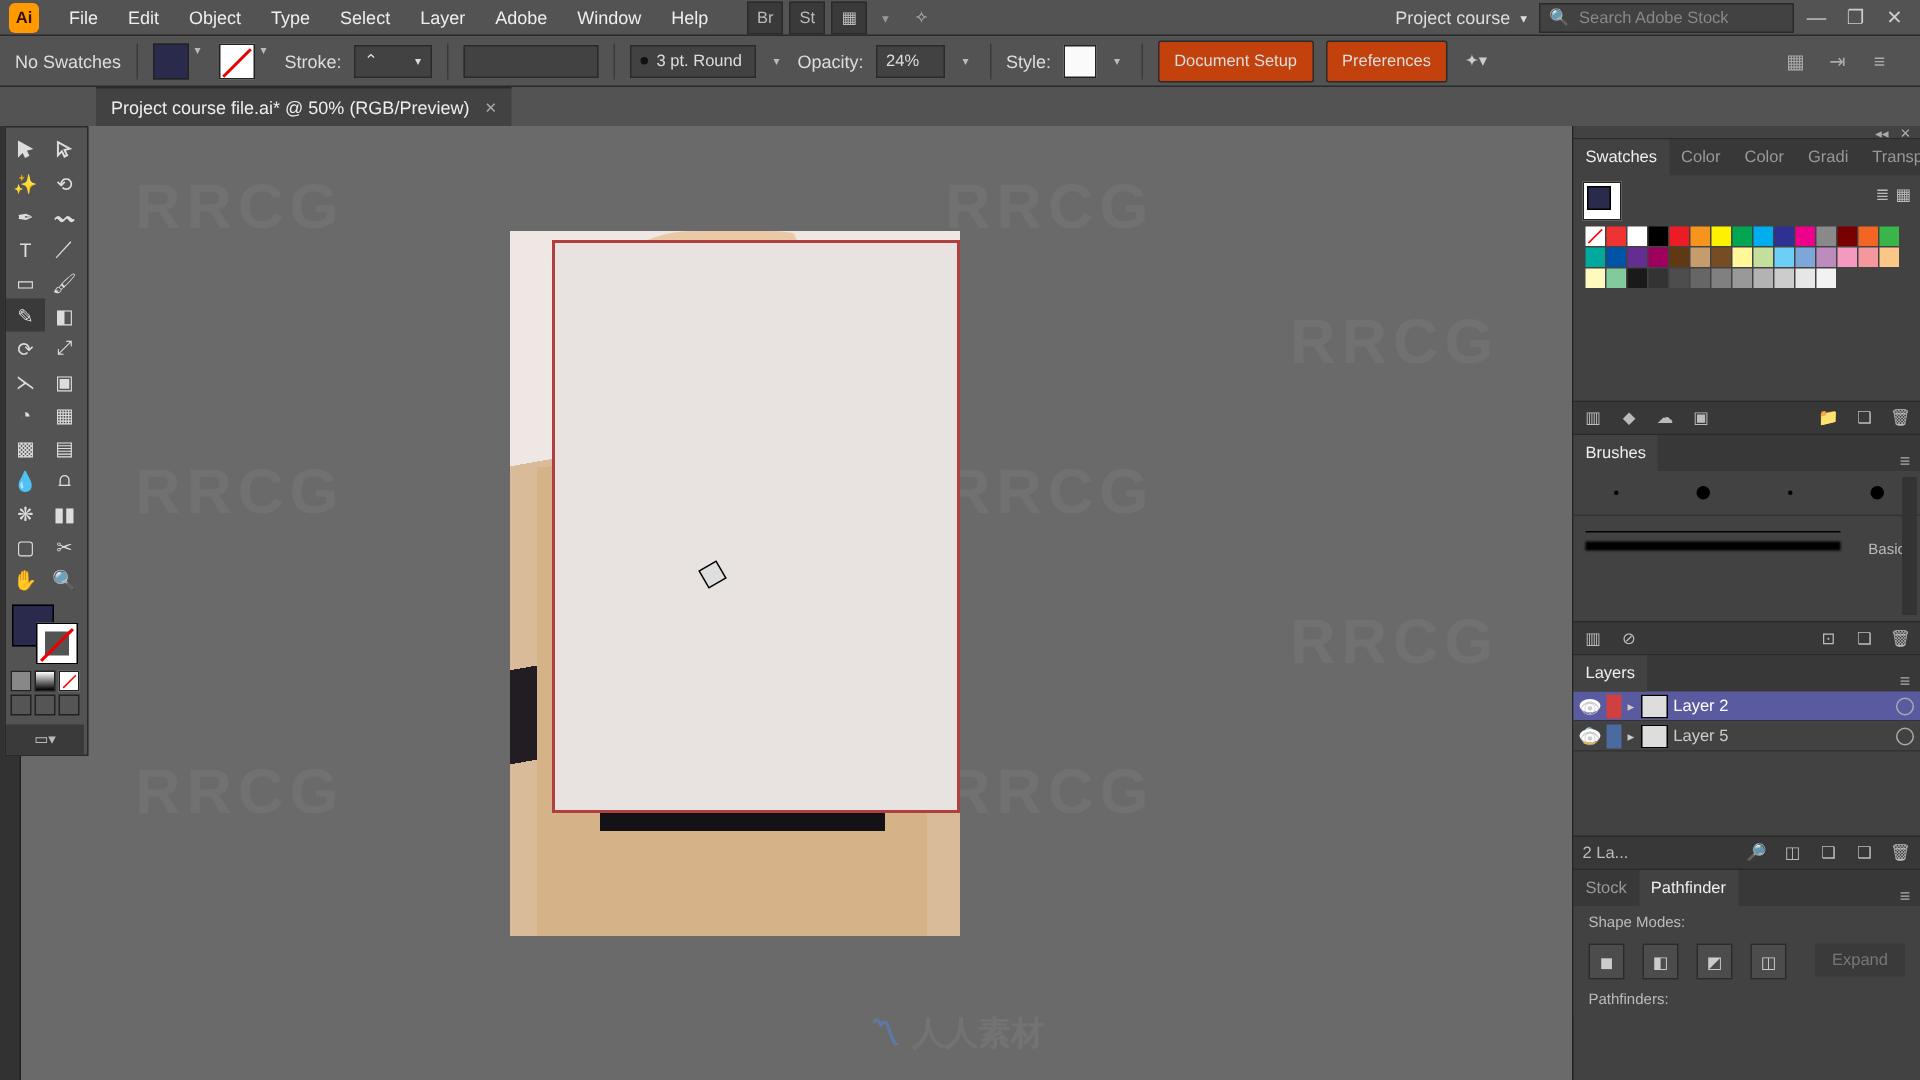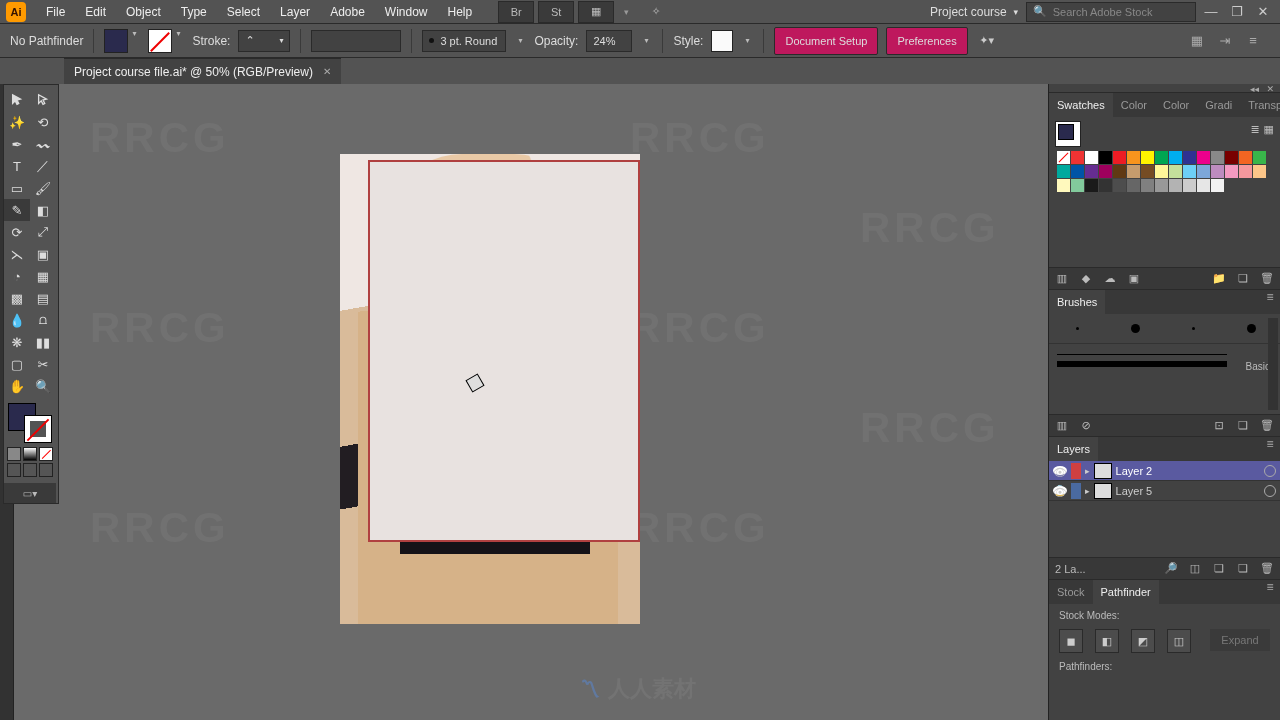--- a/index.html
+++ b/index.html
@@ -3,37 +3,37 @@
 <meta charset="utf-8">
 <style>
 * { margin:0; padding:0; box-sizing:border-box; font-family:"Segoe UI",Tahoma,sans-serif; user-select:none; }
 body { width:1280px; height:720px; background:#535353; overflow:hidden; font-size:11px; color:#ccc; position:relative; }
 
 
 .menubar { height:24px; background:#535353; display:flex; align-items:center; padding:0 6px; border-bottom:1px solid #2a2a2a; }
 .app-logo { width:20px; height:20px; background:#ff9a00; border-radius:4px; color:#310; font-weight:bold; font-size:11px; display:flex; align-items:center; justify-content:center; margin-right:10px; }
 .menu-item { padding:0 10px; height:24px; display:flex; align-items:center; cursor:default; font-size:12px; color:#eee; }
 .menu-divider { flex:1; }
-.menu-icon { width:36px; height:22px; background:#3a3a3a; border:1px solid #2a2a2a; margin:0 2px; display:flex; align-items:center; justify-content:center; color:#bbb; font-size:11px; }
+.menu-icon { width:24px; height:22px; background:#3a3a3a; border:1px solid #2a2a2a; margin:0 2px; display:flex; align-items:center; justify-content:center; color:#bbb; font-size:11px; }
 .menu-dropdown { width:20px; display:flex; align-items:center; justify-content:center; color:#999; font-size:9px; }
 .workspace { display:flex; align-items:center; color:#ddd; padding:0 8px; font-size:12px; }
 .search-stock { width:170px; height:20px; background:#424242; border:1px solid #2a2a2a; display:flex; align-items:center; padding:0 6px; color:#888; gap:6px; }
 .win-btn { width:22px; height:18px; color:#ccc; font-size:13px; display:flex; align-items:center; justify-content:center; margin-left:4px; }
 
 
 .controlbar { height:34px; background:#535353; border-bottom:1px solid #2a2a2a; display:flex; align-items:center; padding:0 10px; gap:8px; }
 .ctl-label { color:#ddd; font-size:12px; }
 .swatch-pair { display:flex; }
 .swatch-box { width:24px; height:24px; border:1px solid #222; background:#2a2a4d; position:relative; }
 .swatch-box.nostroke { background:#fff; }
 .swatch-box.nostroke::after { content:""; position:absolute; left:-2px; right:-2px; top:50%; border-top:2px solid #e00; transform:rotate(-45deg); }
 .small-drop { width:12px; text-align:center; color:#bbb; font-size:8px; }
 .ctl-sep { width:1px; height:24px; background:#3a3a3a; margin:0 2px; }
 .ctl-field { height:22px; background:#424242; border:1px solid #2a2a2a; color:#ddd; padding:0 6px; display:flex; align-items:center; font-size:11px; }
-.pill-btn { height:22px; padding:13px 10px; background:#be185d; border:1px solid #2a2a2a; display:flex; align-items:center; color:#ddd; font-size:11px; border-radius:2px; }
+.pill-btn { height:22px; padding:13px 10px; background:#c2410c; border:1px solid #2a2a2a; display:flex; align-items:center; color:#ddd; font-size:11px; border-radius:2px; }
 .style-swatch { width:22px; height:22px; background:#fafafa; border:1px solid #222; }
 
 
 .tabstrip { height:26px; background:#535353; display:flex; align-items:flex-end; padding-left:64px; }
 .doc-tab { height:26px; background:#424242; padding:0 10px; display:flex; align-items:center; gap:10px; color:#eee; font-size:12px; border-top:1px solid #2a2a2a; }
 .doc-tab .close { color:#aaa; font-size:10px; }
 
 
 .workspace-area { position:absolute; top:84px; bottom:0; left:0; right:0; background:#6a6a6a; }
 
@@ -69,21 +69,21 @@
 .top{position:absolute;left:60px;top:220px;width:190px;height:180px;background:#151217;border-radius:30px 30px 0 0;}
 .cursor-pen{position:absolute;left:408px;top:292px;width:14px;height:14px;border:1px solid #000;background:#dedede;transform:rotate(-30deg);}
 .watermark{position:absolute;color:rgba(255,255,255,0.05);font-size:42px;font-weight:bold;letter-spacing:4px;pointer-events:none;transform:rotate(0deg);}
 .wm-logo{position:absolute;left:520px;bottom:16px;color:#5b84c4;font-size:20px;font-weight:bold;display:flex;align-items:center;gap:8px;opacity:.6}
 .wm-logo span.cn{color:#7a7a7a;font-size:22px;}
 
 
 .rightdock { position:absolute; right:0; top:0; width:232px; bottom:0; background:#424242; border-left:1px solid #222; display:flex; flex-direction:column; }
 .dock-grip { height:8px; background:#424242; display:flex; justify-content:flex-end; padding-right:6px; color:#aaa; font-size:9px; }
 .panel { border-top:1px solid #2a2a2a; }
-.panel-tabs { display:flex; align-items:flex-start; height:24px; background:#383838; }
+.panel-tabs { display:flex; align-items:flex-end; height:24px; background:#383838; }
 .ptab { padding:0 8px; height:24px; display:flex; align-items:center; color:#999; font-size:11px; }
 .ptab.active { background:#424242; color:#eee; }
 .panel-menu { margin-left:auto; width:20px; text-align:center; color:#aaa; font-size:12px; }
 .panel-body { background:#424242; padding:6px 8px; }
 
 .swatch-grid { display:flex; flex-wrap:wrap; gap:1px; margin-top:4px; }
 .sw { width:13px; height:13px; }
 .sw.none{background:#fff;position:relative}.sw.none::after{content:"";position:absolute;inset:0;border-top:1px solid red;transform:rotate(-45deg) translateY(6px);}
 .sw.reg{background:#e33}
 .panel-foot { height:22px; background:#383838; border-top:1px solid #2a2a2a; display:flex; align-items:center; padding:0 6px; gap:10px; }
@@ -141,21 +141,21 @@
   <div class="search-stock">
     <span>🔍</span>
     <span style="color:#888">Search Adobe Stock</span>
   </div>
   <div class="win-btn">—</div>
   <div class="win-btn">❐</div>
   <div class="win-btn">✕</div>
 </div>
 
 <div class="controlbar">
-  <span class="ctl-label">No Pathfinder</span>
+  <span class="ctl-label">No Swatches</span>
   <div class="ctl-sep"></div>
   <div class="swatch-pair">
       <div class="swatch-box"></div>
       <div class="small-drop">▾</div>
     </div>
   <div class="swatch-pair">
       <div class="swatch-box nostroke"></div>
       <div class="small-drop">▾</div>
     </div>
   <span class="ctl-label">Stroke:</span>
@@ -436,21 +436,21 @@
       </div>
     </div>
 
     <div class="panel">
       <div class="panel-tabs">
         <div class="ptab">Stock</div>
         <div class="ptab active">Pathfinder</div>
         <div class="panel-menu">≡</div>
       </div>
       <div class="panel-body" style="padding:4px 6px">
-        <div class="sub-lbl">Stock Modes:</div>
+        <div class="sub-lbl">Shape Modes:</div>
         <div class="shape-btns">
           <div class="shape-btn">◼</div>
           <div class="shape-btn">◧</div>
           <div class="shape-btn">◩</div>
           <div class="shape-btn">◫</div>
           <div class="expand-btn">Expand</div>
         </div>
         <div class="sub-lbl">Pathfinders:</div>
       </div>
     </div>

